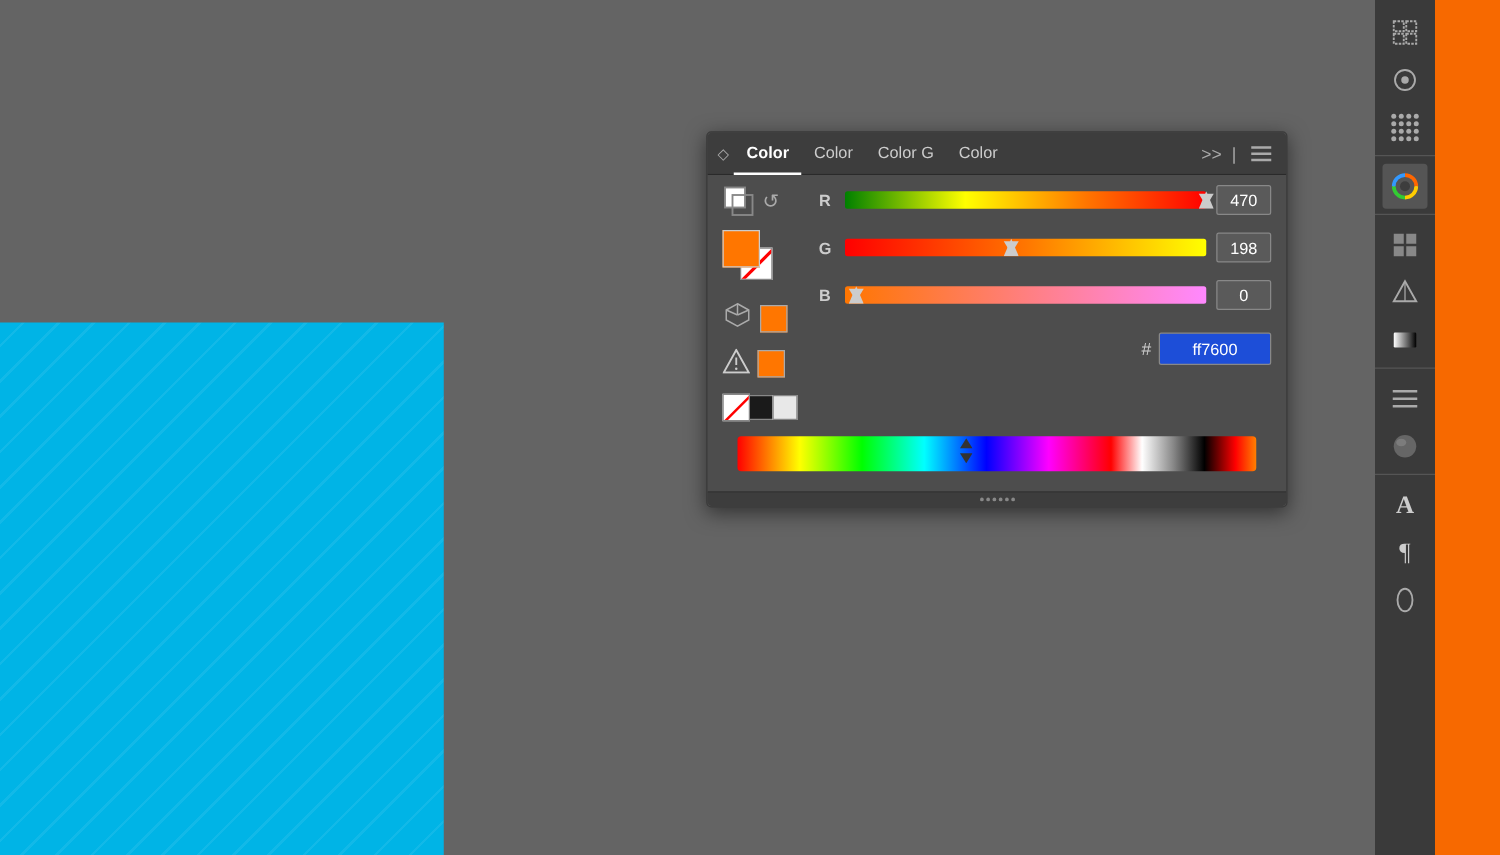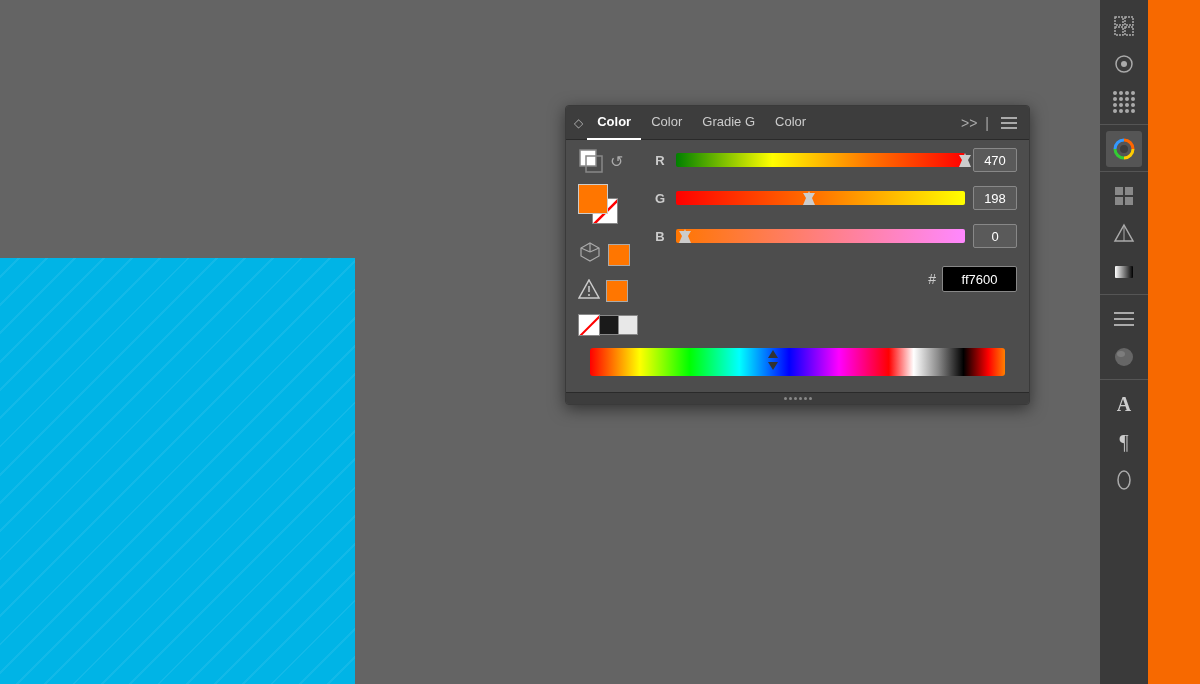--- a/index.html
+++ b/index.html
@@ -261,23 +261,23 @@
       margin-top: 4px;
       padding-right: 0;
     }
 
     .hex-label {
       font-size: 14px;
       color: #ccc;
     }
 
     .hex-input {
-      width: 75px;
+      width: 90px;
       height: 26px;
-      background: #000000;
+      background: #1d4ed8;
       border: 1px solid #888;
       border-radius: 2px;
       color: #fff;
       font-size: 13px;
       text-align: center;
       display: flex;
       align-items: center;
       justify-content: center;
     }
 
@@ -493,21 +493,21 @@
 
   <div class="panel-header">
     <span class="panel-tab-arrow">◇</span>
     <div class="panel-tab active">
       <span>Color</span>
     </div>
     <div class="panel-tab">
       <span>Color</span>
     </div>
     <div class="panel-tab">
-      <span>Gradie G</span>
+      <span>Color G</span>
     </div>
     <div class="panel-tab">
       <span>Color</span>
     </div>
     <div class="panel-header-more">
       <span>&gt;&gt;</span>
       <span class="panel-divider">|</span>
       <div class="hamburger-btn">
         <span></span>
           <span></span>

